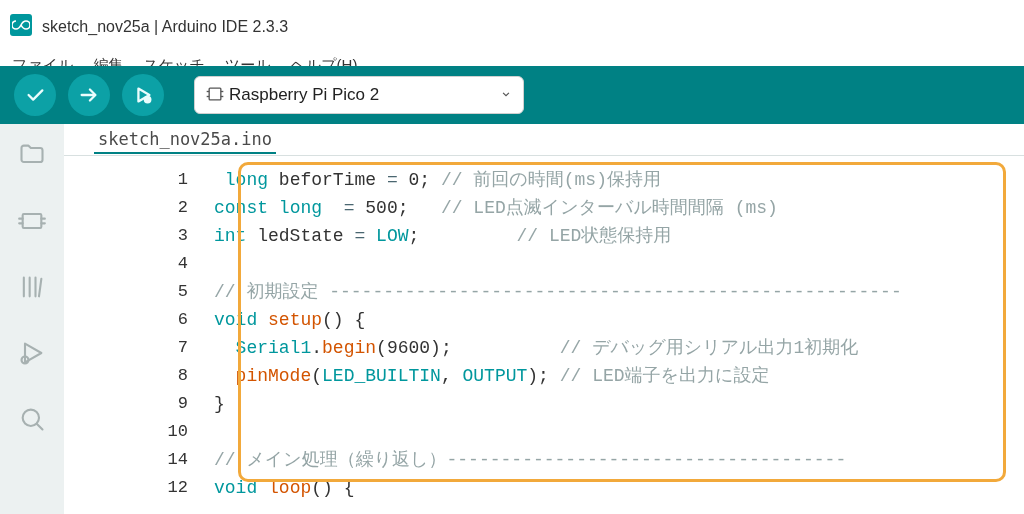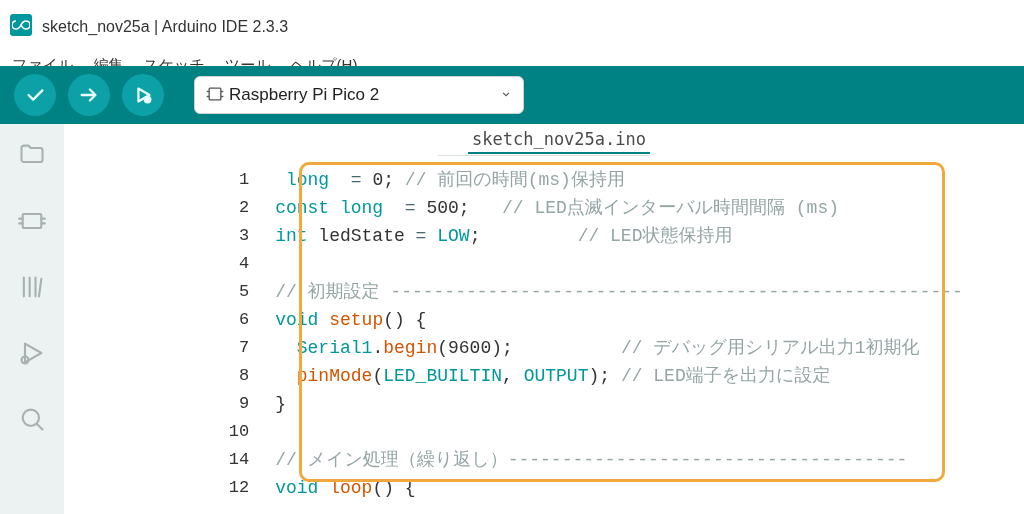--- a/index.html
+++ b/index.html
@@ -104,21 +104,20 @@
     fill: none;
     stroke-width: 1.8;
     stroke-linecap: round;
     stroke-linejoin: round;
   }
   .editor-col {
     flex: 1;
     display: flex;
     flex-direction: column;
     min-width: 0;
-    align-items: center;
   }
   .tab-row {
     height: 32px;
     display: flex;
     align-items: center;
     padding-left: 30px;
     border-bottom: 1px solid #d8e0e0;
   }
   .tab {
     font-size: 17px;
@@ -267,21 +266,21 @@
   </div>
 
   <div class="editor-col">
     <div class="tab-row">
       <div class="tab">sketch_nov25a.ino</div>
     </div>
     <div class="code-area">
       <div class="highlight-box"></div>
       <div class="code">
 
-        <div class="line"><span class="ln">1</span><span> </span><span class="tok-type">long</span><span> </span><span> </span><span class="tok-op">=</span><span> </span><span class="tok-num">0</span><span class="tok-punc">;</span><span> </span><span class="tok-cmt">// 前回の時間(ms)保持用</span></div>
+        <div class="line"><span class="ln">1</span><span> </span><span class="tok-type">long</span><span> </span><span class="tok-id">beforTime</span><span> </span><span class="tok-op">=</span><span> </span><span class="tok-num">0</span><span class="tok-punc">;</span><span> </span><span class="tok-cmt">// 前回の時間(ms)保持用</span></div>
 
         <div class="line"><span class="ln">2</span><span class="tok-kw">const</span><span> </span><span class="tok-type">long</span><span> </span><span> </span><span class="tok-op">=</span><span> </span><span class="tok-num">500</span><span class="tok-punc">;</span><span>   </span><span class="tok-cmt">// LED点滅インターバル時間間隔 (ms)</span></div>
 
         <div class="line"><span class="ln">3</span><span class="tok-type">int</span><span> </span><span class="tok-id">ledState</span><span> </span><span class="tok-op">=</span><span> </span><span class="tok-const">LOW</span><span class="tok-punc">;</span><span>         </span><span class="tok-cmt">// LED状態保持用</span></div>
 
         <div class="line"><span class="ln">4</span></div>
 
         <div class="line"><span class="ln">5</span><span class="tok-cmt">// 初期設定 -----------------------------------------------------</span></div>
 
         <div class="line"><span class="ln">6</span><span class="tok-type">void</span><span> </span><span class="tok-fn">setup</span><span class="tok-punc">()</span><span class="tok-punc"> {</span></div>

